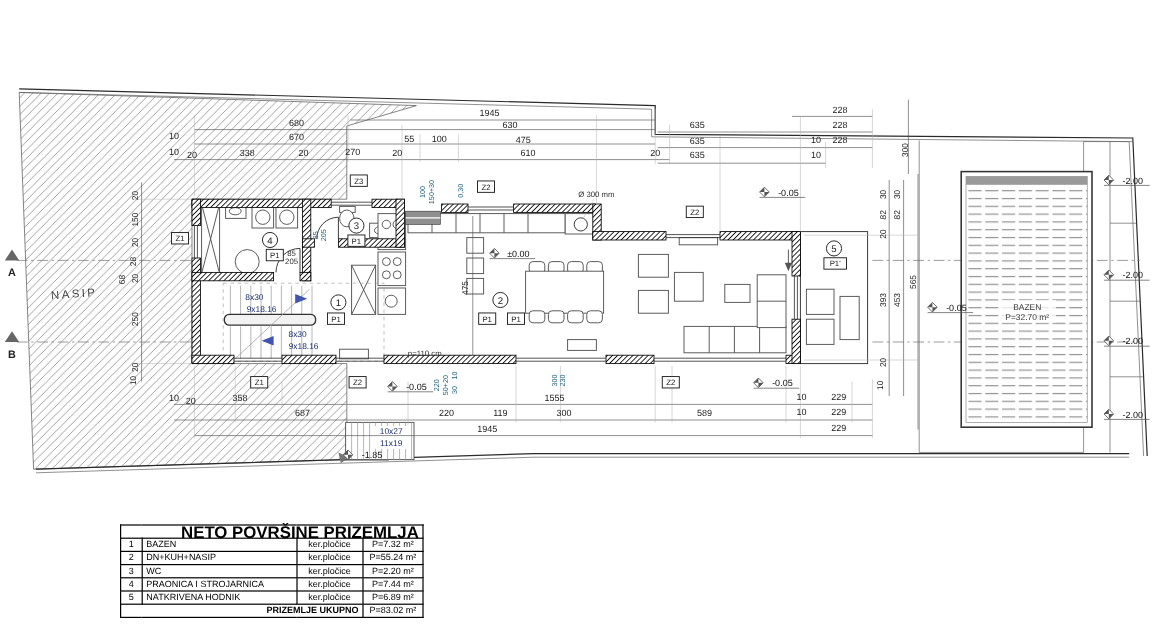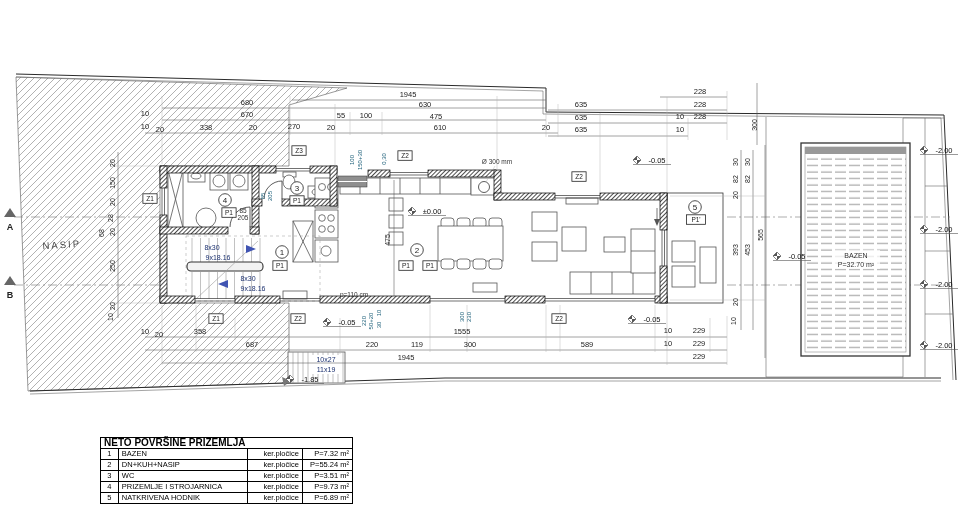--- a/index.html
+++ b/index.html
@@ -34,25 +34,25 @@
   .section{font-size:9px;font-weight:bold;fill:#222;text-anchor:middle}
   .lbbox{fill:#fff;stroke:#222;stroke-width:0.8}
   .lvl-outline{fill:#fff;stroke:#555;stroke-width:0.7}
   .lvl-fill{fill:#555}
   .lvl-line{stroke:#555;stroke-width:0.6}
   
   .areas-table{position:absolute;left:100px;top:437px;width:253px}
   .areas-table table{border-collapse:collapse;width:100%;font-size:7.5px;color:#000;
        font-family:"Liberation Sans",sans-serif}
   .areas-table td{border:1px solid #000;padding:0 3px;height:10px;line-height:10px;white-space:nowrap}
-  .t-title td{text-align:left;font-weight:bold;font-size:10px}
+  .t-title td{text-align:right;font-weight:bold;font-size:14px}
   .c-no{text-align:center;width:14px}
   .c-name{width:132px}
-  .c-mat{width:54px;text-align:right}
-  .c-area{width:45px;text-align:right}
+  .c-mat{width:54px;text-align:center}
+  .c-area{width:45px;text-align:center}
   .t-total .lbl{text-align:right;font-weight:bold}
 </style>
 </head>
 <body>
 
 <svg viewBox="0 0 960 522" width="960" height="522">
   <defs>
     <pattern id="gh" width="7" height="7" patternUnits="userSpaceOnUse">
       <path d="M-1,1 L1,-1 M0,7 L7,0 M6,8 L8,6" stroke="#909090" stroke-width="0.7"></path>
     </pattern>
@@ -403,29 +403,33 @@
       <tr>
         <td class="c-no">2</td>
         <td class="c-name">DN+KUH+NASIP</td>
         <td class="c-mat">ker.pločice</td>
         <td class="c-area">P=55.24 m²</td>
       </tr>
       <tr>
         <td class="c-no">3</td>
         <td class="c-name">WC</td>
         <td class="c-mat">ker.pločice</td>
-        <td class="c-area">P=3.51 m²</td>
+        <td class="c-area">P=2.20 m²</td>
       </tr>
       <tr>
         <td class="c-no">4</td>
-        <td class="c-name">PRIZEMLJE I STROJARNICA</td>
+        <td class="c-name">PRAONICA I STROJARNICA</td>
         <td class="c-mat">ker.pločice</td>
-        <td class="c-area">P=9.73 m²</td>
+        <td class="c-area">P=7.44 m²</td>
       </tr>
       <tr>
         <td class="c-no">5</td>
         <td class="c-name">NATKRIVENA HODNIK</td>
         <td class="c-mat">ker.pločice</td>
         <td class="c-area">P=6.89 m²</td>
       </tr>
+      <tr class="t-total">
+        <td colspan="3" class="lbl">PRIZEMLJE UKUPNO</td>
+        <td class="c-area">P=83.02 m²</td>
+      </tr>
     </tbody>
   </table>
 </div>
 
 </body></html>

